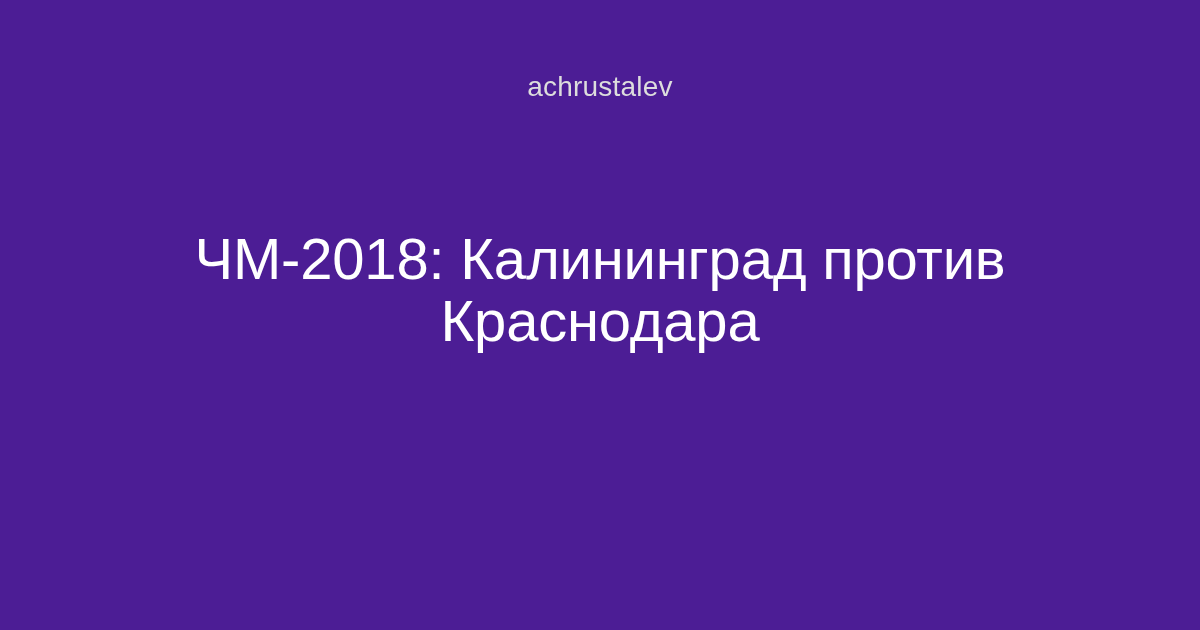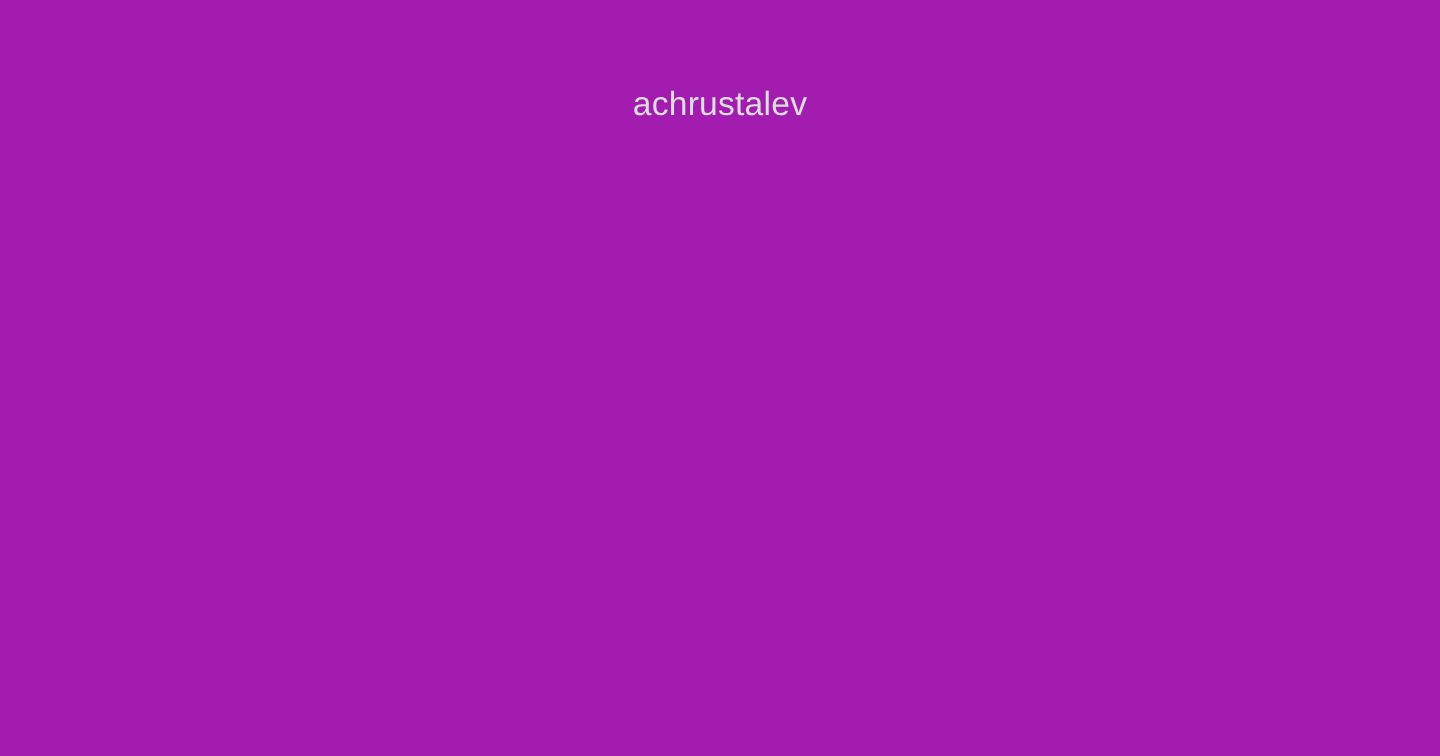--- a/index.html
+++ b/index.html
@@ -11,21 +11,21 @@
     height: 630px;
     background: #000000;
     font-family: "Liberation Sans", sans-serif;
     overflow: hidden;
   }
 
   .og-card {
     position: relative;
     width: 1200px;
     height: 630px;
-    background: #a21caf;
+    background: #4c1d95;
     box-sizing: border-box;
   }
 
   .author-row {
     position: absolute;
     top: 70px;
     left: 0;
     width: 1200px;
     text-align: center;
   }
@@ -63,14 +63,17 @@
 </style>
 </head>
 <body>
 
 <div class="og-card">
 
   <div class="author-row">
     <span class="author-name">achrustalev</span>
   </div>
 
+  <div class="title-block">
+    <h1 class="post-title">ЧМ-2018: Калининград против Краснодара</h1>
+  </div>
 
 </div>
 
 </body></html>

